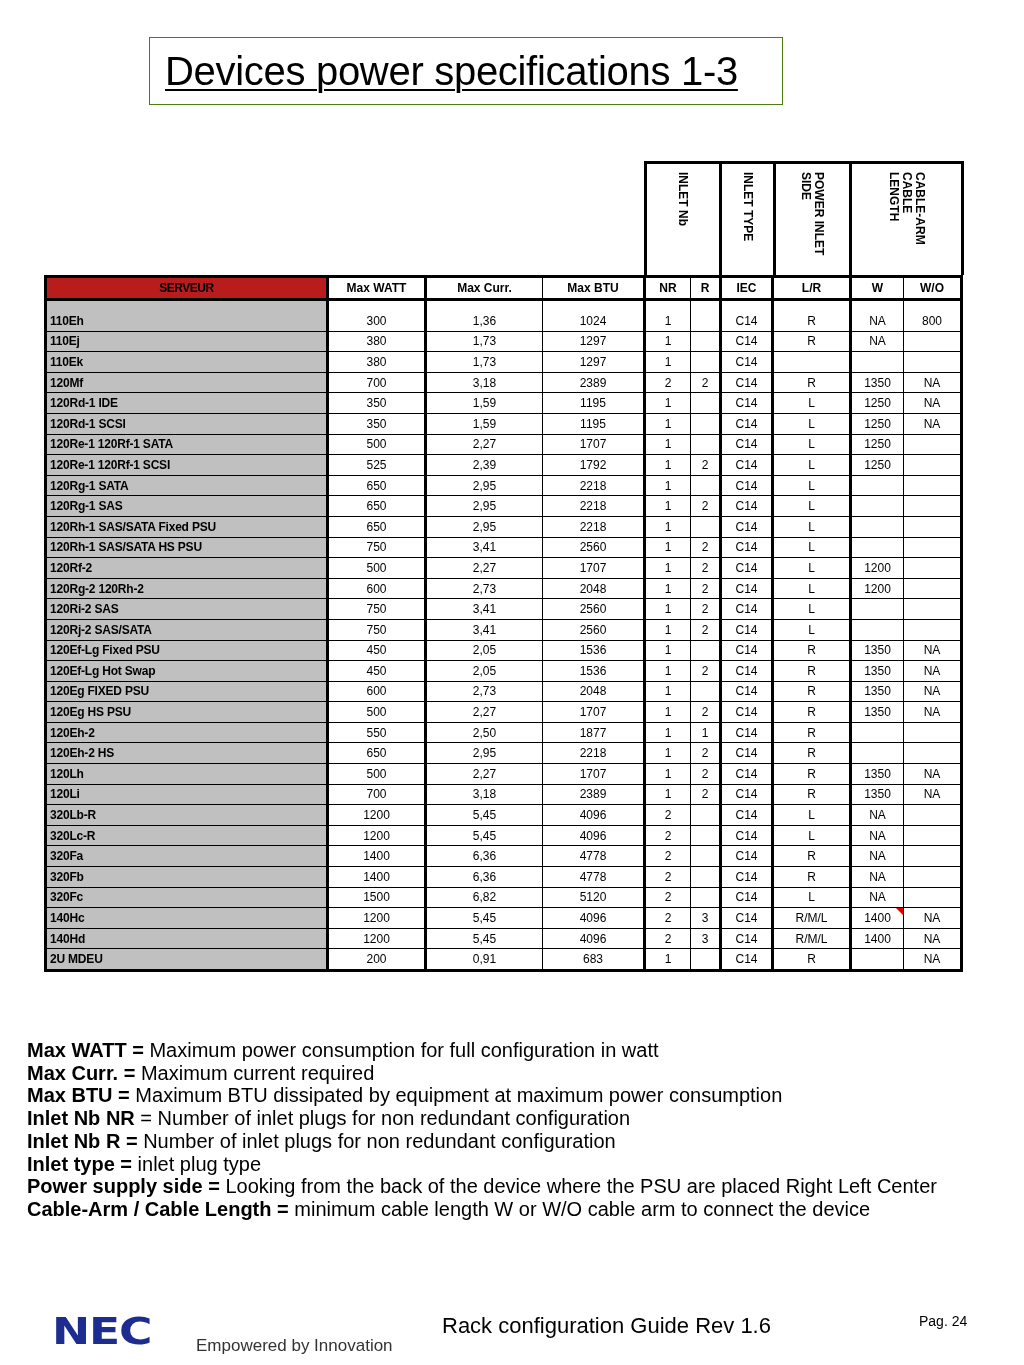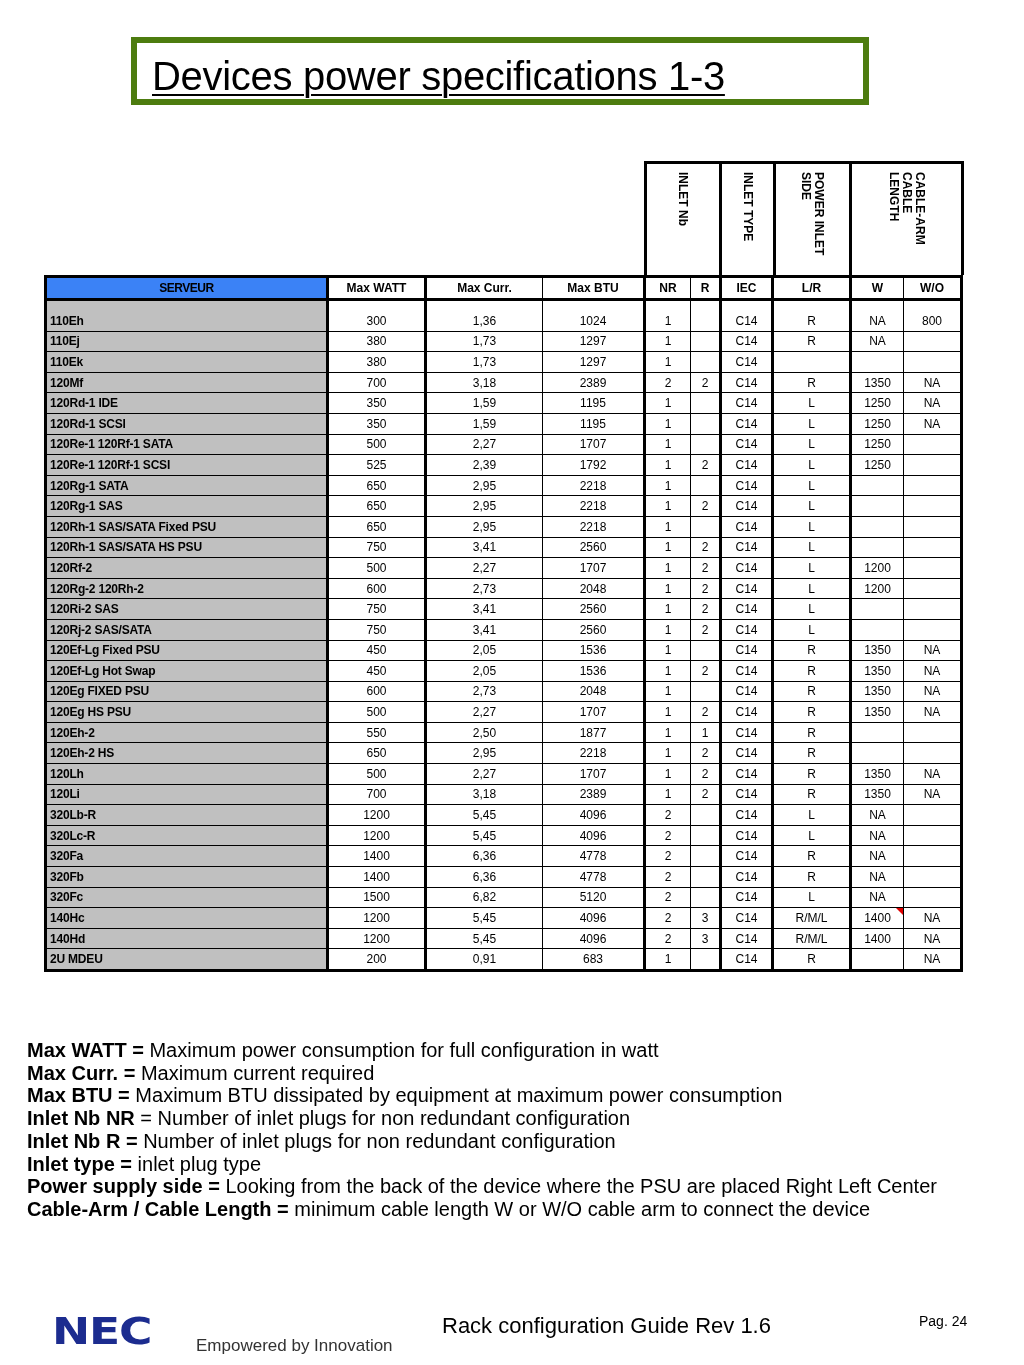--- a/index.html
+++ b/index.html
@@ -1,35 +1,35 @@
 <!DOCTYPE html>
 <html><head>
 <meta charset="utf-8">
 <style>
   html, body { margin:0; padding:0; background:#ffffff; }
   body { width:1024px; height:1365px; position:relative; overflow:hidden;
          font-family:"Liberation Sans", sans-serif; color:#000; }
-  .title-box { position:absolute; left:131px; top:37px; width:738px; height:68px;
-               border:6px solid #4d7c0f; box-sizing:border-box; }
+  .title-box { position:absolute; left:149px; top:37px; width:634px; height:68px;
+               border:1px solid #4d7c0f; box-sizing:border-box; }
   .title-text { position:absolute; left:15px; top:8px; font-size:40px; line-height:50px;
                 text-decoration:underline; text-decoration-thickness:2px; text-underline-offset:4px;
                 letter-spacing:-0.3px; }
   
   .rot-head { position:absolute; left:644px; top:161px; width:320px; height:114px;
               border:3px solid #000; border-bottom:none; box-sizing:border-box; display:flex; }
   .rot-cell { position:relative; box-sizing:border-box; border-right:3px solid #000; height:100%; }
   .rot-cell:last-child { border-right:none; }
   .rot-inner { position:absolute; top:8px; left:0; right:0; bottom:6px; display:flex; justify-content:center; align-items:flex-start; }
   .rot-inner span { writing-mode:vertical-rl; font-weight:bold; font-size:12px; line-height:13px; white-space:pre; text-align:left; }
 
   table.spec { position:absolute; left:44px; top:275px; border-collapse:collapse; table-layout:fixed;
                border:3px solid #000; font-size:12px; }
   table.spec td, table.spec th { border:1px solid #000; height:19.6px; padding:0 3px; white-space:nowrap; overflow:hidden; }
   table.spec th { font-weight:bold; text-align:center; height:20px; border-bottom:3px solid #000; }
-  table.spec th.srv { background:#3b82f6; letter-spacing:-0.5px; }
+  table.spec th.srv { background:#b91c1c; letter-spacing:-0.5px; }
   table.spec td.name { background:#c0c0c0; font-weight:bold; text-align:left; padding-left:3px; letter-spacing:-0.2px; }
   table.spec td { text-align:center; }
   table.spec .thick-r { border-right:3px solid #000; }
   table.spec tr.spacer td { height:10px; border-top:none; border-bottom:none; }
   table.spec tr.first td { border-top:none; }
   .red-mark { position:relative; }
   .red-mark::after { content:""; position:absolute; right:0; top:0; width:0; height:0;
                      border-top:7px solid #e00000; border-left:7px solid transparent; }
 
   .legend { position:absolute; left:27px; top:1039px; font-size:20px; line-height:22.7px; }

